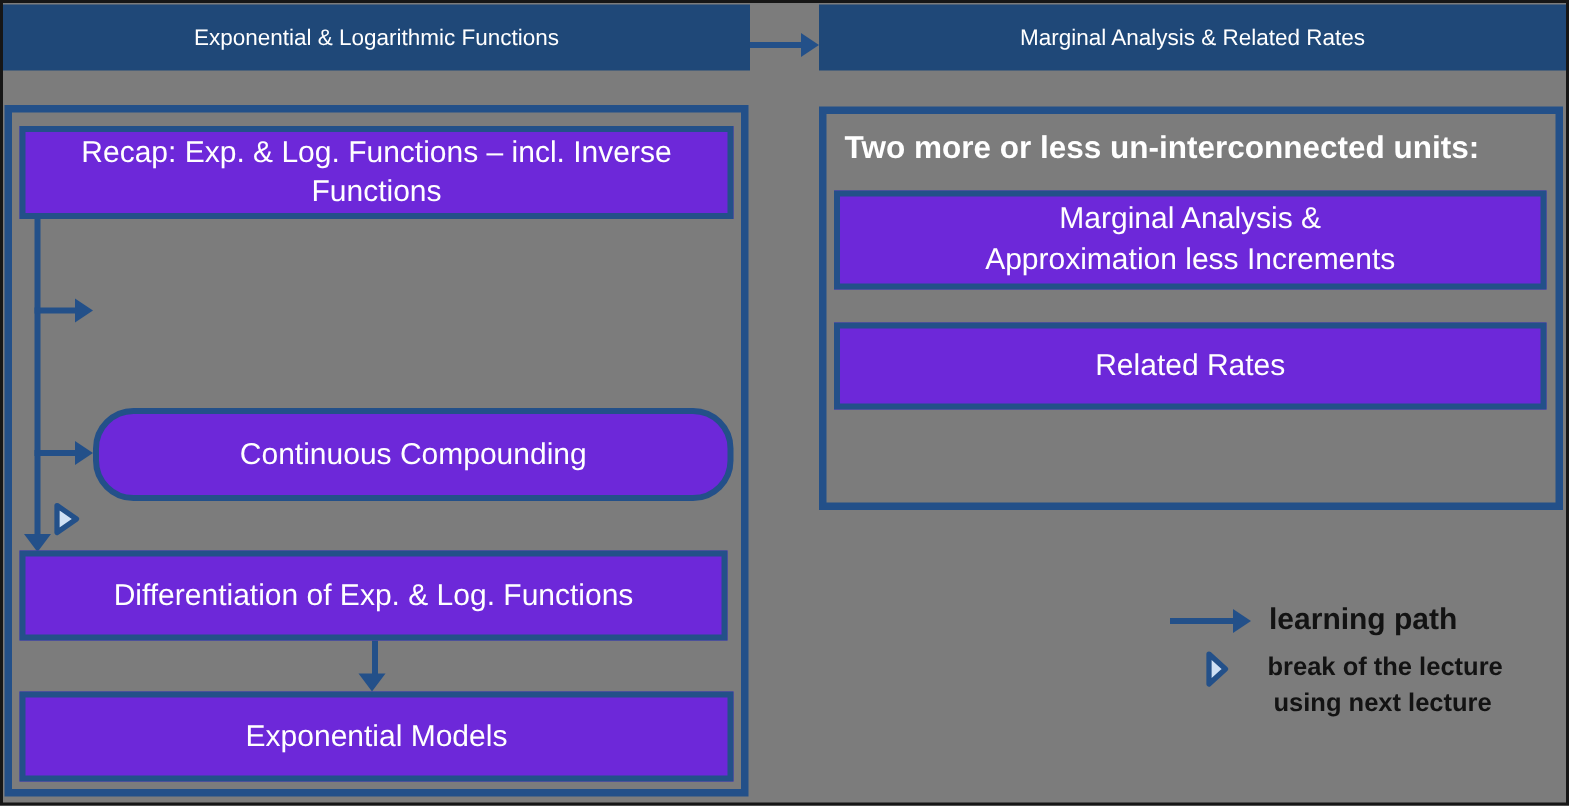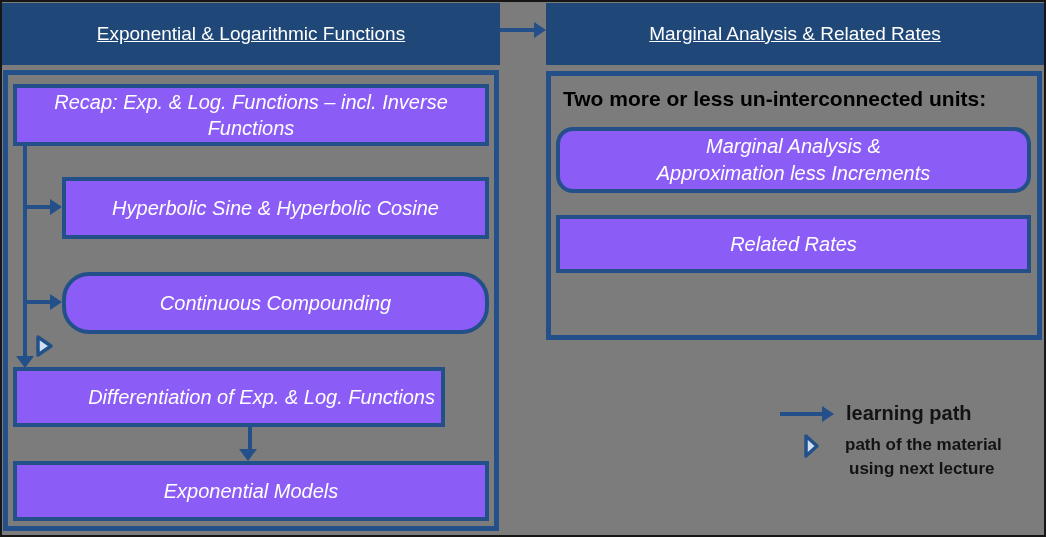--- a/index.html
+++ b/index.html
@@ -11,71 +11,69 @@
     width: 1046px;
     height: 537px;
     background: #7C7C7C;
     box-shadow: inset 0 0 0 2px #161616;
     overflow: hidden;
   }
 
   
   .header {
     position: absolute;
-    height: 62px;
+    height: 44px;
     background: #1F4878;
     color: #FFFFFF;
     display: flex;
     align-items: center;
     justify-content: center;
-    font-size: 19px;
+    font-size: 15px;
     text-align: center;
-    text-decoration: underline;
   }
   .header-left  { left: 2px;  top: 3px; width: 498px; }
   .header-right { left: 546px; top: 3px; width: 498px; text-align: right; }
 
   
   .container {
     position: absolute;
     border: 5px solid #235089;
     background: transparent;
   }
   .container-left  { left: 3px;  top: 70px; width: 496px; height: 461px; }
   .container-right { left: 546px; top: 71px; width: 496px; height: 269px; }
 
   
   .node {
     position: absolute;
-    background: #8b5cf6;
+    background: #6d28d9;
     border: 4px solid #235089;
     color: #FFFFFF;
     display: flex;
     flex-direction: column;
     align-items: center;
     justify-content: center;
     text-align: center;
     font-size: 20px;
     line-height: 26px;
-    padding: 0 6px;
-    font-style: italic;
+    padding: 0 16px;
   }
   .node-recap     { left: 13px; top: 84px;  width: 476px; height: 62px; }
   .node-hyper     { left: 62px; top: 177px; width: 427px; height: 62px; }
   .node-compound  { left: 62px; top: 272px; width: 427px; height: 62px; border-radius: 27px; }
-  .node-diff      { left: 13px; top: 367px; width: 432px; height: 60px; align-items: flex-end; }
+  .node-diff      { left: 13px; top: 367px; width: 472px; height: 60px; }
   .node-models    { left: 13px; top: 461px; width: 476px; height: 60px; text-align: right; }
-  .node-unit1     { left: 556px; top: 127px; width: 475px; height: 66px; line-height: 27px; border-radius: 17px; }
+  .node-unit1     { left: 556px; top: 127px; width: 475px; height: 66px; line-height: 27px; }
   .node-unit2     { left: 556px; top: 215px; width: 475px; height: 58px; }
 
   
   .intro-text {
     position: absolute;
     left: 563px; top: 87px;
-    color: #000000;
+    color: #ffffff;
     font-size: 21px;
     font-weight: bold;
   }
 
   
   .line { position: absolute; background: #235089; }
   .vline-main   { left: 23px;  top: 146px; width: 4px;  height: 210px; }
   .hline-b1     { left: 23px;  top: 205px; width: 28px; height: 4px; }
   .hline-b2     { left: 23px;  top: 300px; width: 28px; height: 4px; }
   .vline-models { left: 248px; top: 427px; width: 4px;  height: 23px; }
@@ -156,23 +154,20 @@
 
   <div class="break-flow">
     <svg width="20" height="24" viewBox="0 0 20 24">
       <polygon points="3,3 16,12 3,21" fill="#CFE0F4" stroke="#235089" stroke-width="3.5" stroke-linejoin="round"></polygon>
     </svg>
   </div>
 
   <div class="node node-recap">
     <span>Recap: Exp. &amp; Log. Functions – incl. Inverse Functions</span>
   </div>
-  <div class="node node-hyper">
-    <span>Hyperbolic Sine &amp; Hyperbolic Cosine</span>
-  </div>
   <div class="node node-compound">
     <span>Continuous Compounding</span>
   </div>
   <div class="node node-diff">
     <span>Differentiation of Exp. &amp; Log. Functions</span>
   </div>
   <div class="node node-models">
     <span>Exponential Models</span>
   </div>
 
@@ -192,18 +187,18 @@
     <div class="legend-shaft"></div>
     <div class="legend-head"></div>
     <div class="legend-label">learning path</div>
   </div>
 
   <div class="legend-row2">
     <svg width="17" height="26" viewBox="0 0 17 26">
       <polygon points="3,3 14,13 3,23" fill="#CFE0F4" stroke="#235089" stroke-width="3.5" stroke-linejoin="round"></polygon>
     </svg>
     <div class="legend-break-text">
-      <div class="l1">path of the material</div>
+      <div class="l1">break of the lecture</div>
       <div class="l2">using next lecture</div>
     </div>
   </div>
 
 </div>
 
 </body></html>

